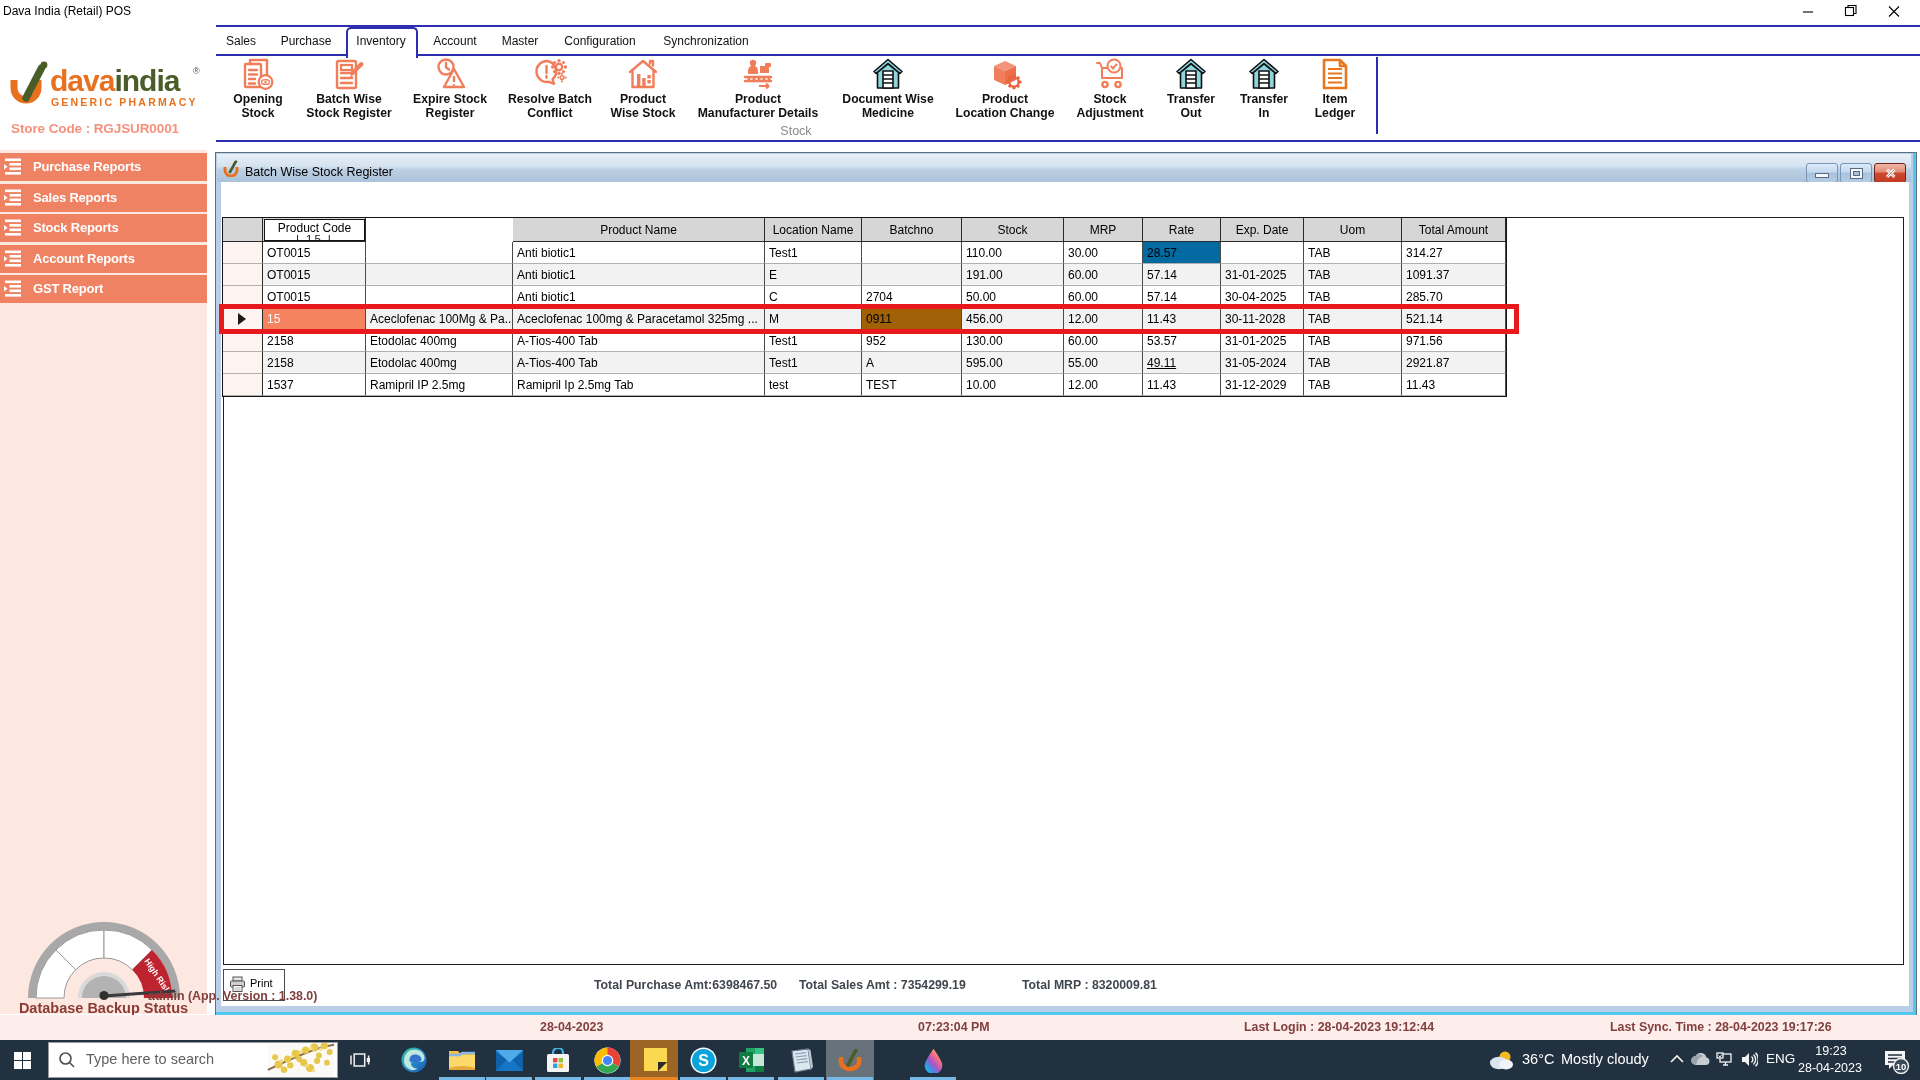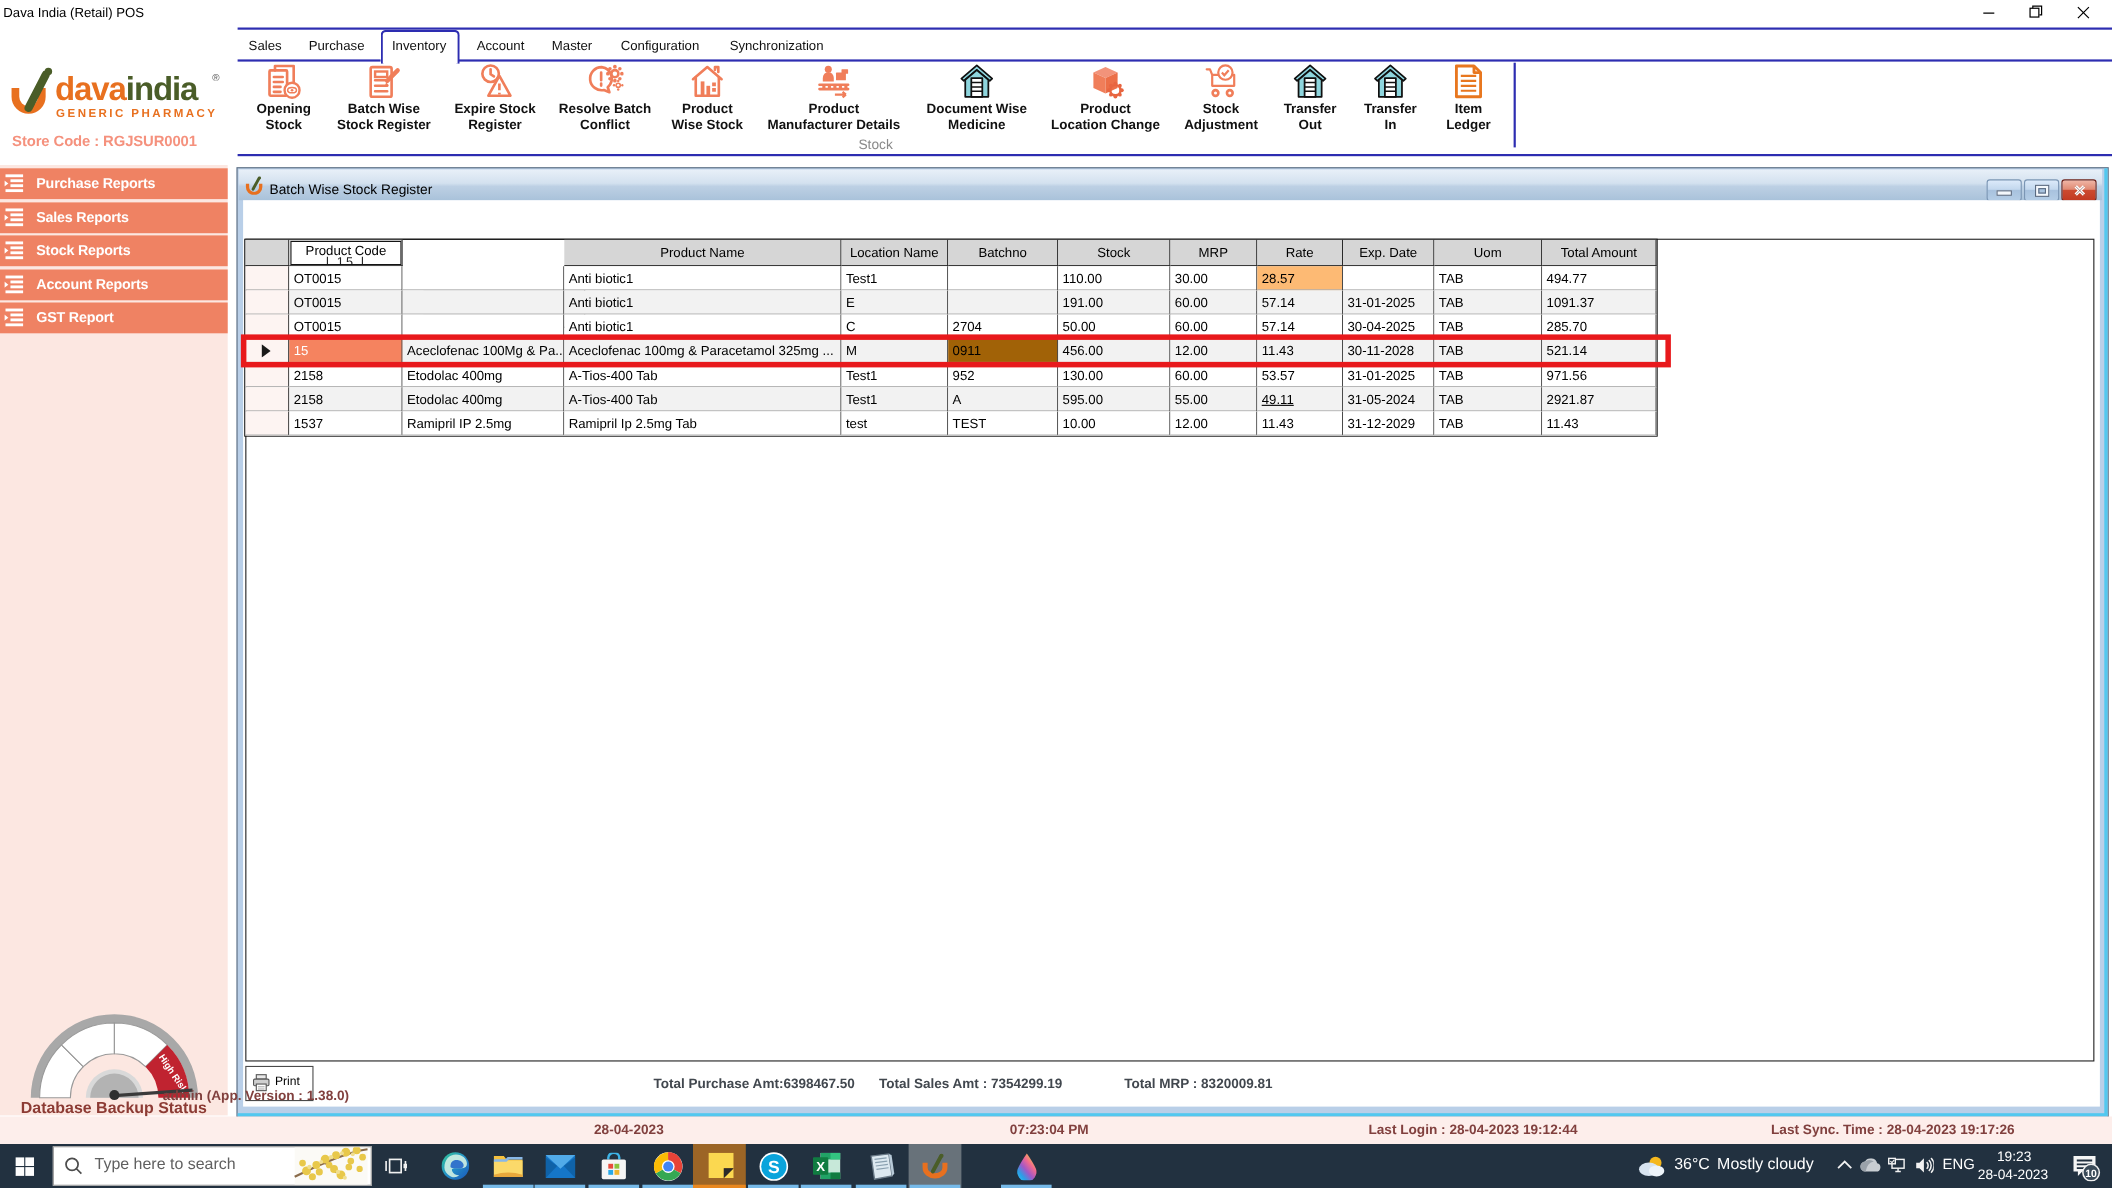--- a/index.html
+++ b/index.html
@@ -316,24 +316,24 @@
 <div class="ab hdrc" style="left:1304px;top:218px;width:98px;height:24px;background:#d6d6d6;border-right:1px solid #2a2a2a;border-bottom:1px solid #2a2a2a;box-sizing:border-box;line-height:24px;">Uom</div>
 <div class="ab hdrc" style="left:1402px;top:218px;width:104px;height:24px;background:#d6d6d6;border-right:1px solid #2a2a2a;border-bottom:1px solid #2a2a2a;box-sizing:border-box;line-height:24px;">Total Amount</div>
 <div class="ab" style="left:223px;top:242px;width:40px;height:22px;background:#fdf4f2;border-right:1px solid #2a2a2a;border-bottom:1px solid #b0b0b0;box-sizing:border-box;"></div>
 <div class="ab cell" style="left:263px;top:242px;width:103px;height:22px;background:#ffffff;color:#000;border-right:1px solid #4a4a4a;border-bottom:1px solid #b0b0b0;box-sizing:border-box;line-height:22px;padding-left:4px;">OT0015</div>
 <div class="ab cell" style="left:366px;top:242px;width:147px;height:22px;background:#ffffff;color:#000;border-right:1px solid #4a4a4a;border-bottom:1px solid #b0b0b0;box-sizing:border-box;line-height:22px;padding-left:4px;"></div>
 <div class="ab cell" style="left:513px;top:242px;width:252px;height:22px;background:#ffffff;color:#000;border-right:1px solid #4a4a4a;border-bottom:1px solid #b0b0b0;box-sizing:border-box;line-height:22px;padding-left:4px;">Anti biotic1</div>
 <div class="ab cell" style="left:765px;top:242px;width:97px;height:22px;background:#ffffff;color:#000;border-right:1px solid #4a4a4a;border-bottom:1px solid #b0b0b0;box-sizing:border-box;line-height:22px;padding-left:4px;">Test1</div>
 <div class="ab cell" style="left:862px;top:242px;width:100px;height:22px;background:#ffffff;color:#000;border-right:1px solid #4a4a4a;border-bottom:1px solid #b0b0b0;box-sizing:border-box;line-height:22px;padding-left:4px;"></div>
 <div class="ab cell" style="left:962px;top:242px;width:102px;height:22px;background:#ffffff;color:#000;border-right:1px solid #4a4a4a;border-bottom:1px solid #b0b0b0;box-sizing:border-box;line-height:22px;padding-left:4px;">110.00</div>
 <div class="ab cell" style="left:1064px;top:242px;width:79px;height:22px;background:#ffffff;color:#000;border-right:1px solid #4a4a4a;border-bottom:1px solid #b0b0b0;box-sizing:border-box;line-height:22px;padding-left:4px;">30.00</div>
-<div class="ab cell" style="left:1143px;top:242px;width:78px;height:22px;background:#fdba74;color:#000;border-right:1px solid #4a4a4a;border-bottom:1px solid #b0b0b0;box-sizing:border-box;line-height:22px;padding-left:4px;">28.57</div>
+<div class="ab cell" style="left:1143px;top:242px;width:78px;height:22px;background:#0369a1;color:#000;border-right:1px solid #4a4a4a;border-bottom:1px solid #b0b0b0;box-sizing:border-box;line-height:22px;padding-left:4px;">28.57</div>
 <div class="ab cell" style="left:1221px;top:242px;width:83px;height:22px;background:#ffffff;color:#000;border-right:1px solid #4a4a4a;border-bottom:1px solid #b0b0b0;box-sizing:border-box;line-height:22px;padding-left:4px;"></div>
 <div class="ab cell" style="left:1304px;top:242px;width:98px;height:22px;background:#ffffff;color:#000;border-right:1px solid #4a4a4a;border-bottom:1px solid #b0b0b0;box-sizing:border-box;line-height:22px;padding-left:4px;">TAB</div>
-<div class="ab cell" style="left:1402px;top:242px;width:104px;height:22px;background:#ffffff;color:#000;border-right:1px solid #4a4a4a;border-bottom:1px solid #b0b0b0;box-sizing:border-box;line-height:22px;padding-left:4px;">494.77</div>
+<div class="ab cell" style="left:1402px;top:242px;width:104px;height:22px;background:#ffffff;color:#000;border-right:1px solid #4a4a4a;border-bottom:1px solid #b0b0b0;box-sizing:border-box;line-height:22px;padding-left:4px;">314.27</div>
 <div class="ab" style="left:223px;top:264px;width:40px;height:22px;background:#fdf4f2;border-right:1px solid #2a2a2a;border-bottom:1px solid #b0b0b0;box-sizing:border-box;"></div>
 <div class="ab cell" style="left:263px;top:264px;width:103px;height:22px;background:#f2f2f2;color:#000;border-right:1px solid #4a4a4a;border-bottom:1px solid #b0b0b0;box-sizing:border-box;line-height:22px;padding-left:4px;">OT0015</div>
 <div class="ab cell" style="left:366px;top:264px;width:147px;height:22px;background:#f2f2f2;color:#000;border-right:1px solid #4a4a4a;border-bottom:1px solid #b0b0b0;box-sizing:border-box;line-height:22px;padding-left:4px;"></div>
 <div class="ab cell" style="left:513px;top:264px;width:252px;height:22px;background:#f2f2f2;color:#000;border-right:1px solid #4a4a4a;border-bottom:1px solid #b0b0b0;box-sizing:border-box;line-height:22px;padding-left:4px;">Anti biotic1</div>
 <div class="ab cell" style="left:765px;top:264px;width:97px;height:22px;background:#f2f2f2;color:#000;border-right:1px solid #4a4a4a;border-bottom:1px solid #b0b0b0;box-sizing:border-box;line-height:22px;padding-left:4px;">E</div>
 <div class="ab cell" style="left:862px;top:264px;width:100px;height:22px;background:#f2f2f2;color:#000;border-right:1px solid #4a4a4a;border-bottom:1px solid #b0b0b0;box-sizing:border-box;line-height:22px;padding-left:4px;"></div>
 <div class="ab cell" style="left:962px;top:264px;width:102px;height:22px;background:#f2f2f2;color:#000;border-right:1px solid #4a4a4a;border-bottom:1px solid #b0b0b0;box-sizing:border-box;line-height:22px;padding-left:4px;">191.00</div>
 <div class="ab cell" style="left:1064px;top:264px;width:79px;height:22px;background:#f2f2f2;color:#000;border-right:1px solid #4a4a4a;border-bottom:1px solid #b0b0b0;box-sizing:border-box;line-height:22px;padding-left:4px;">60.00</div>
 <div class="ab cell" style="left:1143px;top:264px;width:78px;height:22px;background:#f2f2f2;color:#000;border-right:1px solid #4a4a4a;border-bottom:1px solid #b0b0b0;box-sizing:border-box;line-height:22px;padding-left:4px;">57.14</div>
 <div class="ab cell" style="left:1221px;top:264px;width:83px;height:22px;background:#f2f2f2;color:#000;border-right:1px solid #4a4a4a;border-bottom:1px solid #b0b0b0;box-sizing:border-box;line-height:22px;padding-left:4px;">31-01-2025</div>

